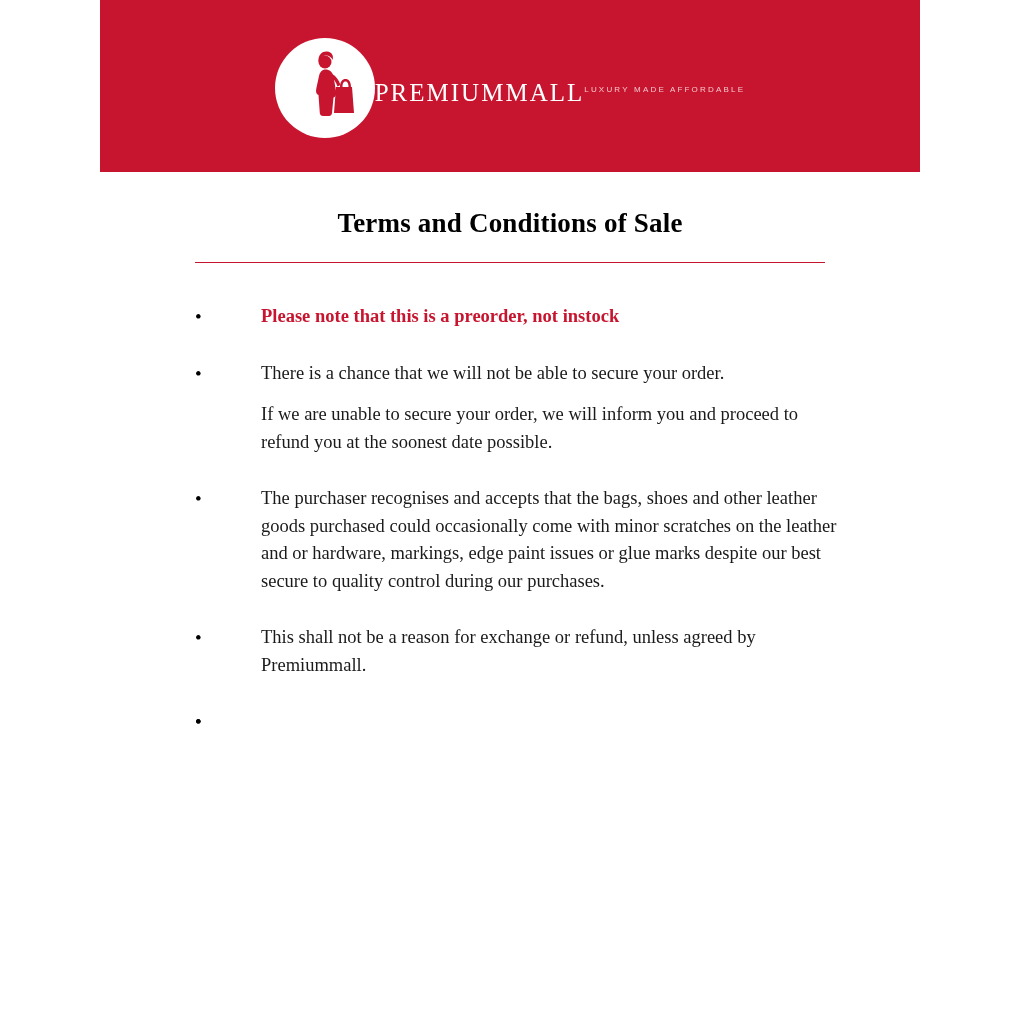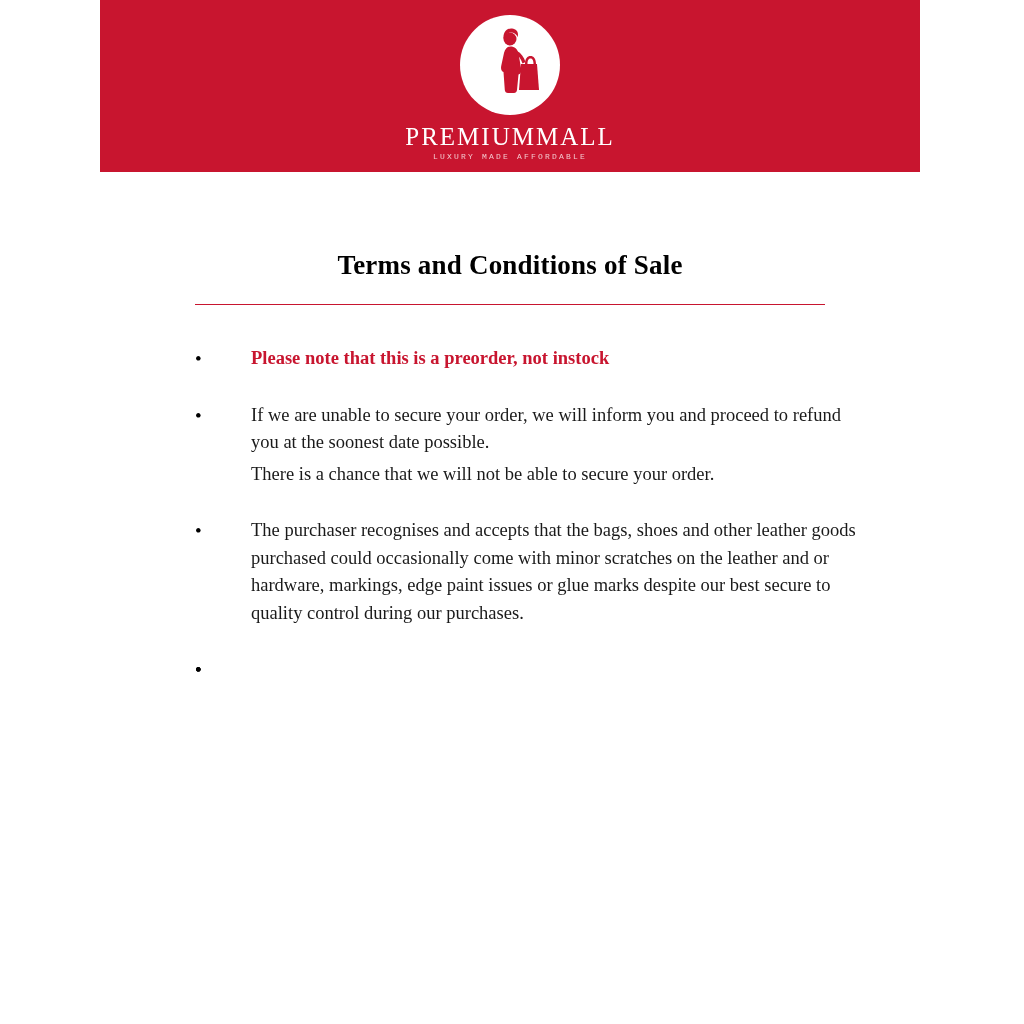--- a/index.html
+++ b/index.html
@@ -29,21 +29,21 @@
     width: 820px;
     height: 172px;
     background: #c8152f;
     display: flex;
     align-items: center;
     justify-content: center;
   }
 
   .logo-block {
     display: flex;
-    flex-direction: column;
+    flex-direction: row;
     align-items: center;
     justify-content: center;
     margin-top: 4px;
   }
 
   .logo-circle {
     width: 100px;
     height: 100px;
     border-radius: 50%;
     background: #ffffff;
@@ -64,21 +64,21 @@
     font-size: 25px;
     letter-spacing: 2.0px;
     line-height: 1;
     text-align: center;
     white-space: nowrap;
   }
 
   .brand-tag {
     margin-top: 4px;
     color: #f3c7cd;
-    font-family: Liberation Mono, monospace;
+    font-family: Liberation Sans, sans-serif;
     font-size: 8px;
     letter-spacing: 2.2px;
     line-height: 1;
     text-align: left;
     white-space: nowrap;
   }
 
   
   .doc {
     position: absolute;
@@ -87,21 +87,21 @@
     width: 820px;
   }
 
   .doc-title {
     text-align: center;
     font-family: "Liberation Serif", serif;
     font-weight: bold;
     font-size: 27px;
     color: #000000;
     margin: 0;
-    padding-top: 78px;
+    padding-top: 36px;
     letter-spacing: 0.2px;
   }
 
   .rule {
     width: 630px;
     height: 0;
     border-top: 1px solid #c8152f;
     margin: 23px auto 0 auto;
   }
 
@@ -126,21 +126,21 @@
   .bullet .dot {
     position: absolute;
     left: 95px;
     top: 0;
     font-size: 19px;
     line-height: 27.5px;
     color: #000000;
   }
 
   .bullet p {
-    margin: 4px;
+    margin: 14px;
     font-family: "Liberation Serif", serif;
     font-size: 18.5px;
     line-height: 27.5px;
     color: #1a1a1a;
     text-align: left;
   }
 
   .bullet p.accent {
     color: #c8152f;
     font-weight: bold;
@@ -181,31 +181,32 @@
 
     <ul class="bullets">
 
       <li class="bullet">
         <span class="dot">•</span>
         <p class="accent">Please note that this is a preorder, not instock</p>
       </li>
 
       <li class="bullet">
         <span class="dot">•</span>
+        <p>There is a chance that we will not be able to secure your order.</p>
         <p>If we are unable to secure your order, we will inform you and proceed to refund you at the soonest date possible.</p>
-        <p>There is a chance that we will not be able to secure your order.</p>
       </li>
 
       <li class="bullet">
         <span class="dot">•</span>
         <p>The purchaser recognises and accepts that the bags, shoes and other leather goods purchased could occasionally come with minor scratches on the leather and or hardware, markings, edge paint issues or glue marks despite our best secure to quality control during our purchases.</p>
       </li>
 
       <li class="bullet">
         <span class="dot">•</span>
+        <p>This shall not be a reason for exchange or refund, unless agreed by Premiummall.</p>
       </li>
 
       <li class="bullet">
         <span class="dot">•</span>
       </li>
 
       <li class="bullet">
         <span class="dot">•</span>
       </li>
 

